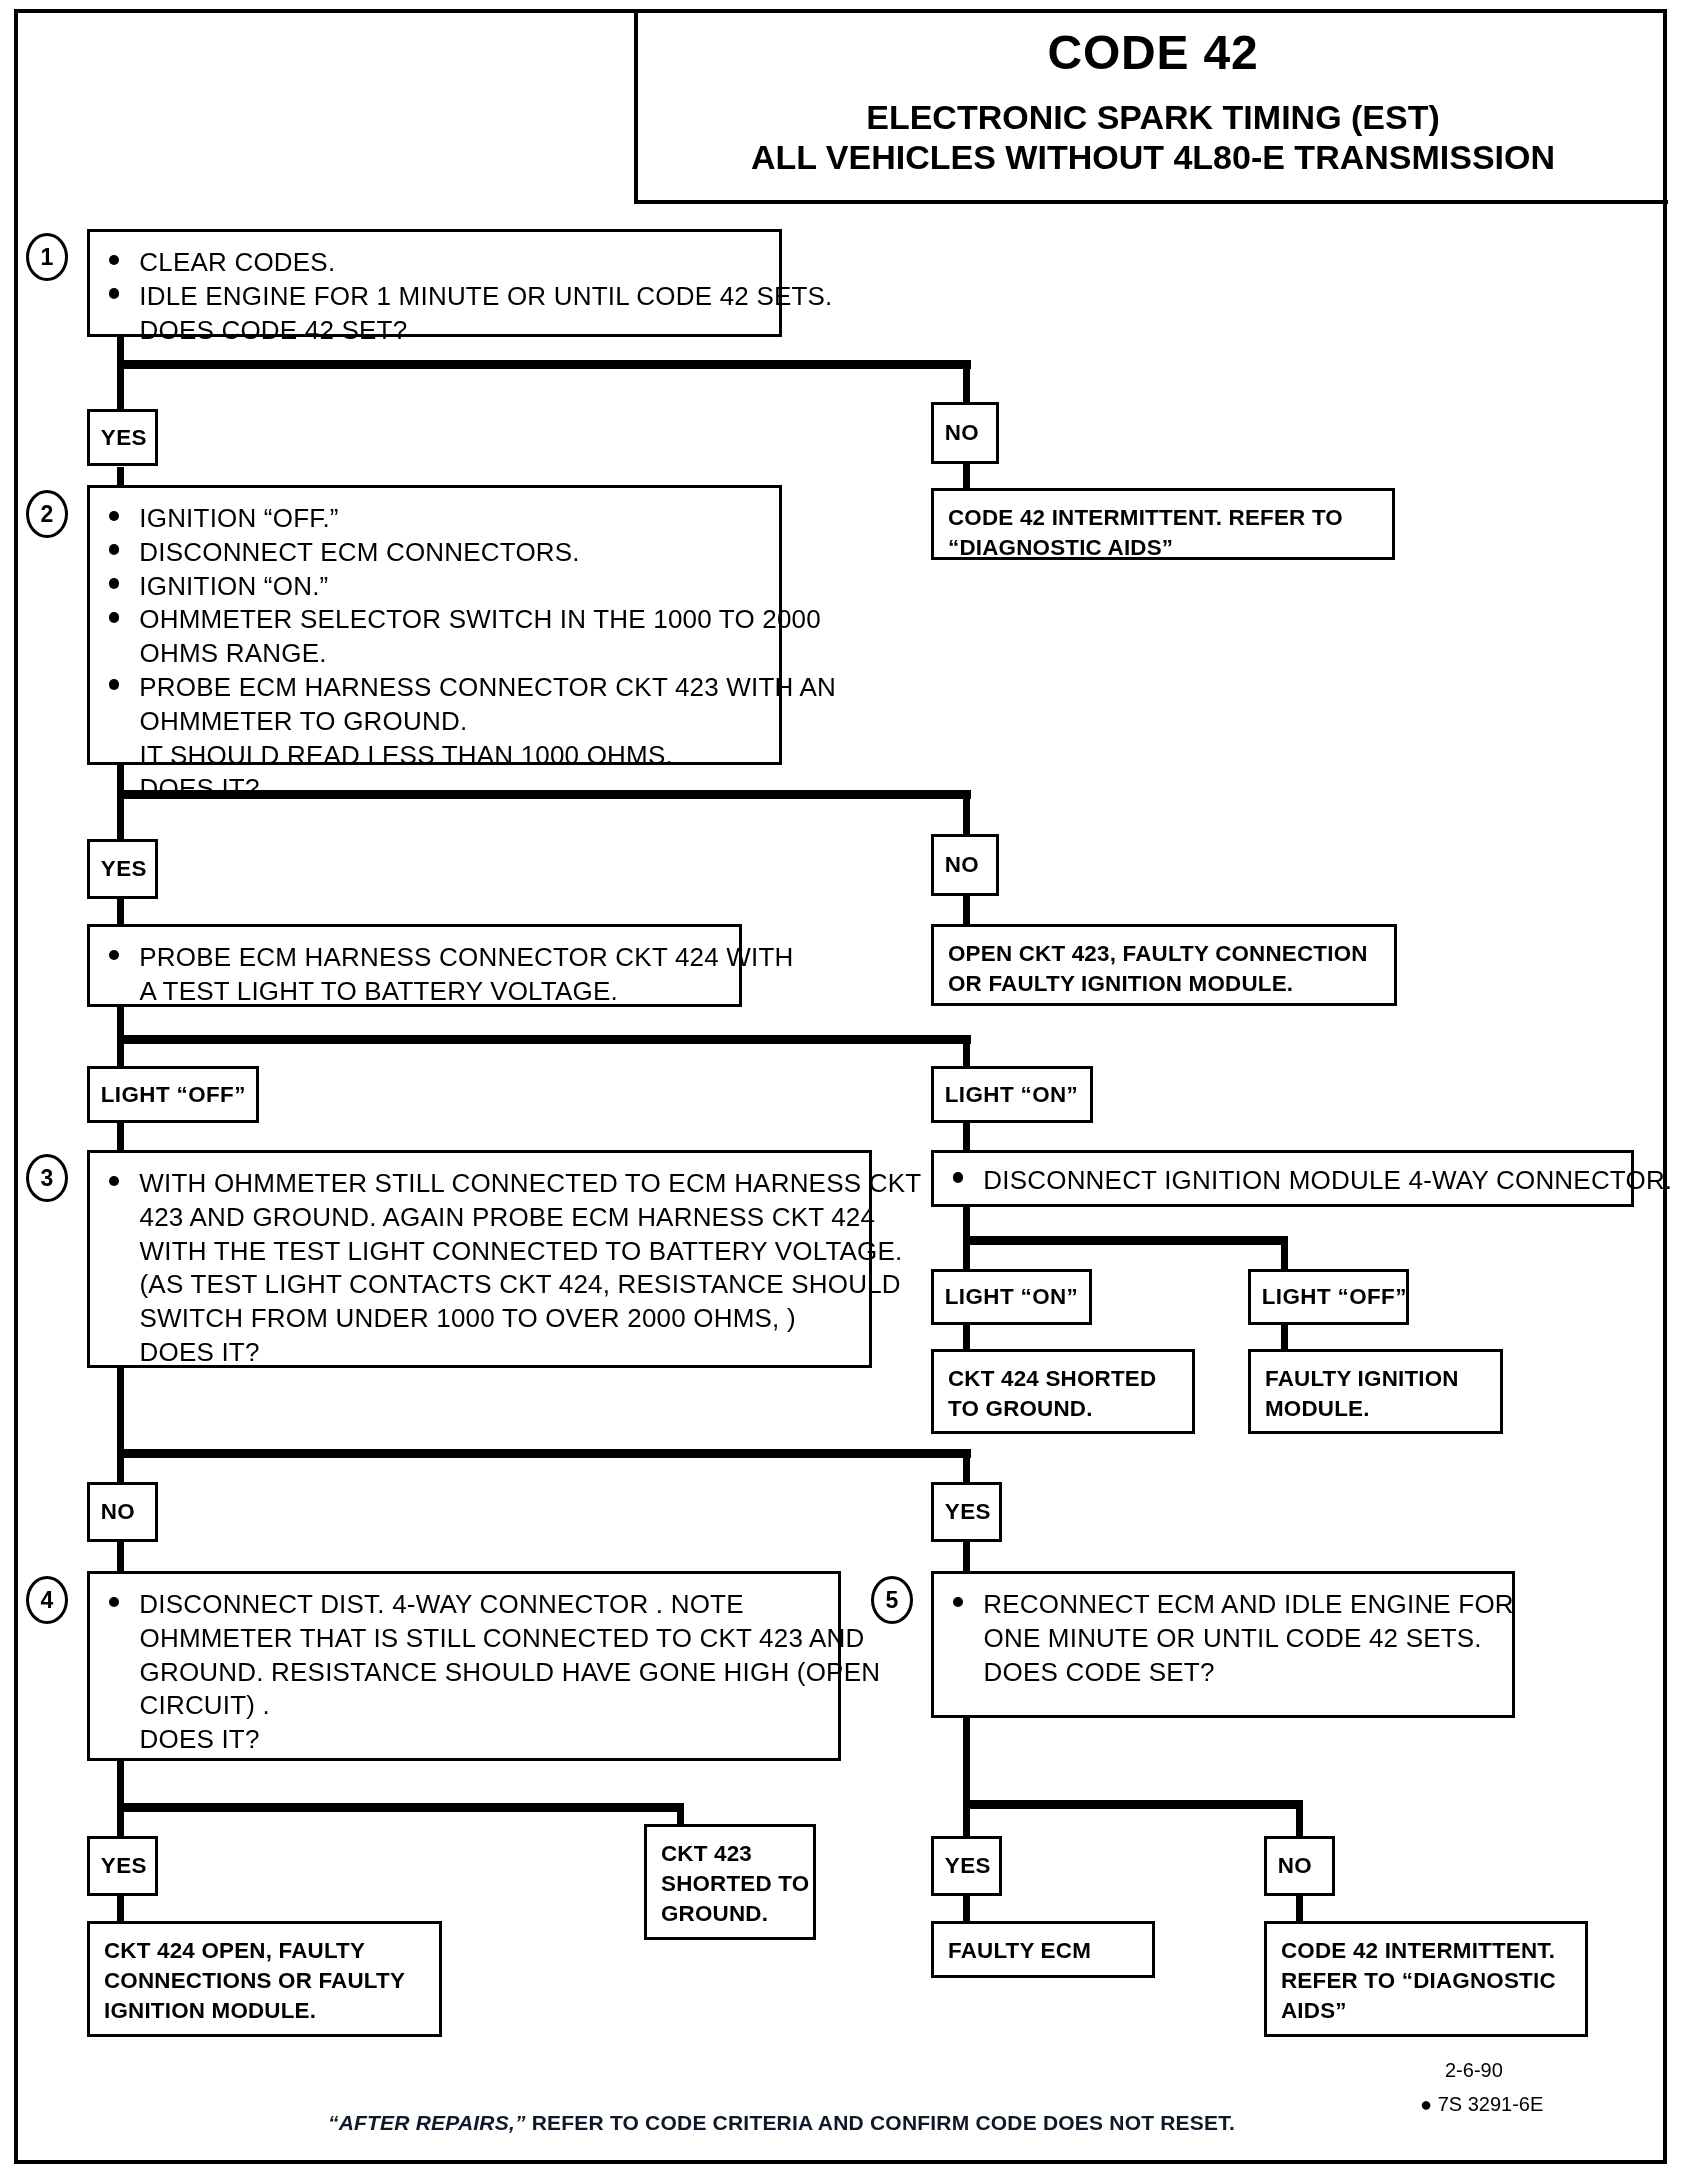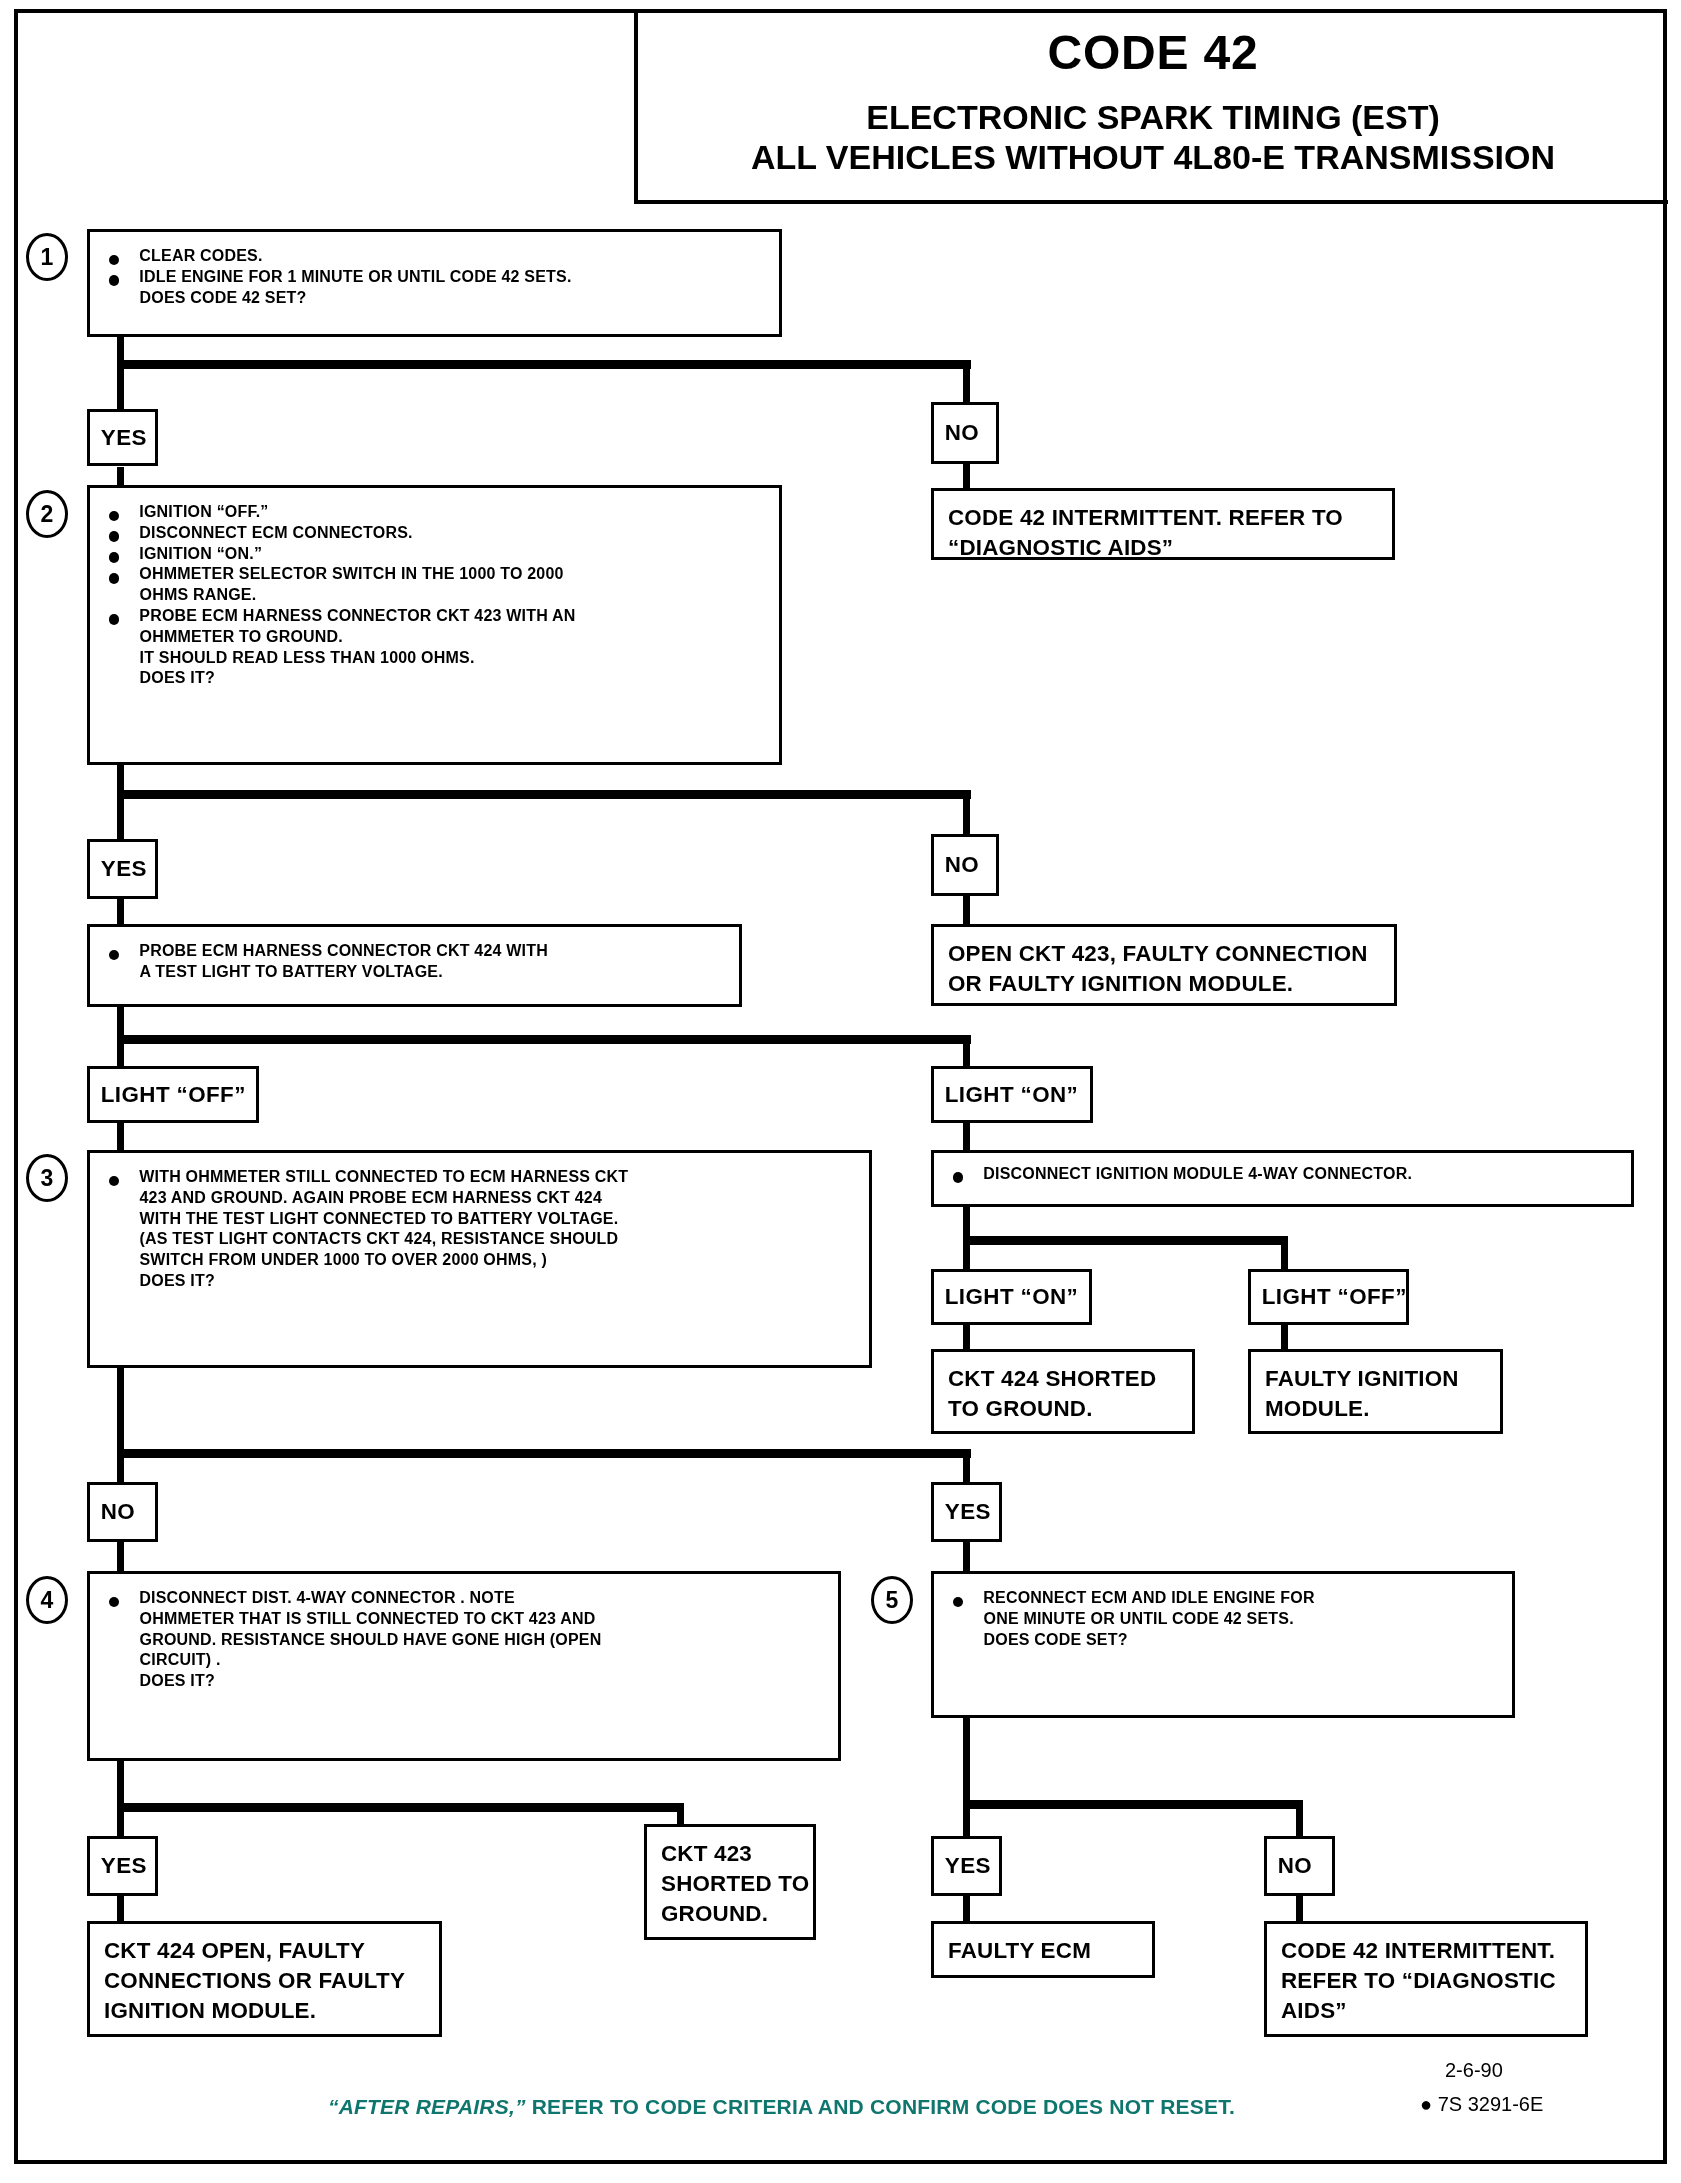--- a/index.html
+++ b/index.html
@@ -44,21 +44,21 @@
   .box{
     position:absolute;
     border:3.9px solid #000;
     box-sizing:border-box;
     background:#fff;
     color:#000;
   }
   .step-box{padding:14px 12.4px 10.8px 18.5px;}
   .term-box{padding:12.4px 10.8px 10.8px 14px;}
   .box-line{
-    font-size:16px;font-weight:bold;
+    font-size:26px;font-weight:normal;
     line-height:1.30;
     white-space:nowrap;
     letter-spacing:0.2px;
   }
   .bullet-row{display:flex;align-items:flex-start;}
   .bullet{
     flex:0 0 auto;
     width:10.8px;height:10.8px;border-radius:50%;
     background:#000;margin:8.5px 20px 0 0;
   }
@@ -87,22 +87,22 @@
     display:flex;align-items:center;justify-content:center;
     font-size:23px;font-weight:bold;color:#000;
     z-index:5;
   }
   
   .vline{position:absolute;background:#000;width:7px;}
   .hline{position:absolute;background:#000;height:8.5px;}
   
   .footer-note{
     position:absolute;
-    font-size:21px;font-weight:bold;color:#0f766e;
-    white-space:nowrap;letter-spacing:0.2px;
+    font-size:21px;font-weight:bold;color:#0f172a;
+    white-space:nowrap;letter-spacing:0.2px;margin-top:16px;
   }
   .footer-note .ital{font-style:italic;}
   .footer-right{
     position:absolute;
     font-size:20px;font-weight:normal;color:#000;
     text-align:right;line-height:1.35;white-space:nowrap;
   }
 </style>
 </head>
 <body>

